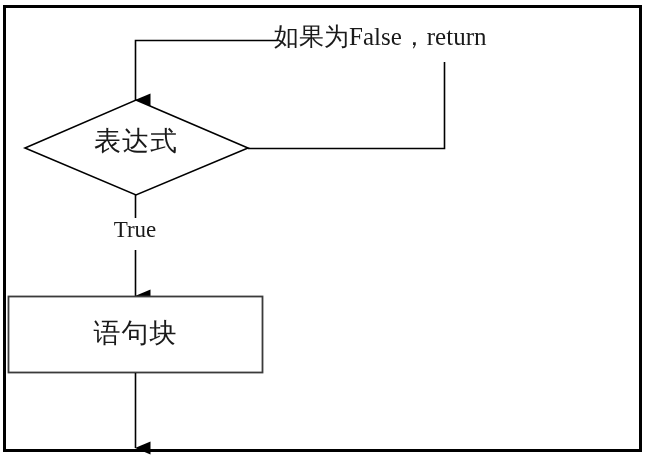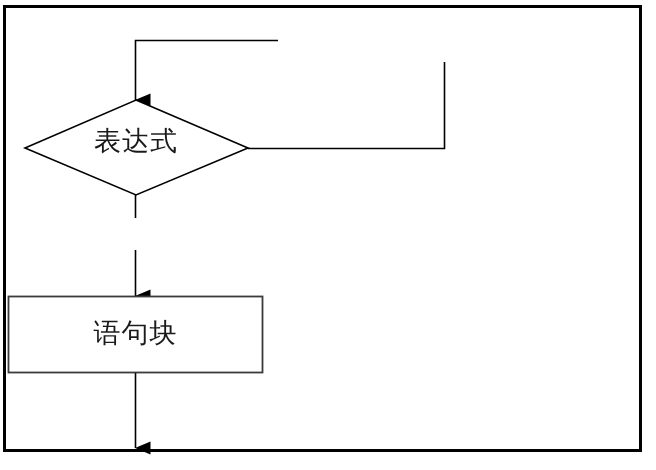--- a/index.html
+++ b/index.html
@@ -109,15 +109,17 @@
 
     <g>
       <path d="M 135.5 373 L 135.5 448" fill="none" stroke="#000000" stroke-width="1.6" marker-end="url(#arrow-down)"></path>
     </g>
   </svg>
 
   <div class="node-label" id="process-label">语句块</div>
 
   <div class="node-label" id="decision-label">表达式</div>
 
+  <div class="node-label" id="true-label">True</div>
 
+  <div class="node-label" id="false-return-label">如果为False，return</div>
 
 </div>
 
 </body></html>

